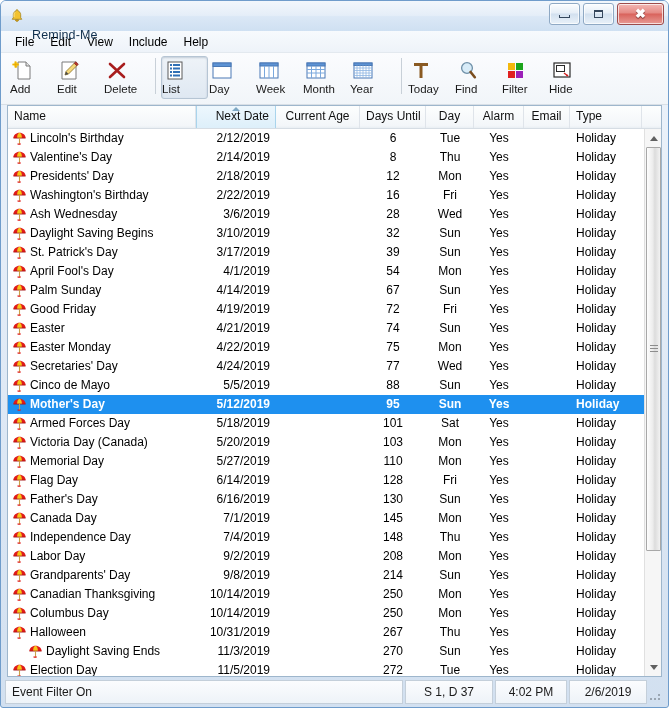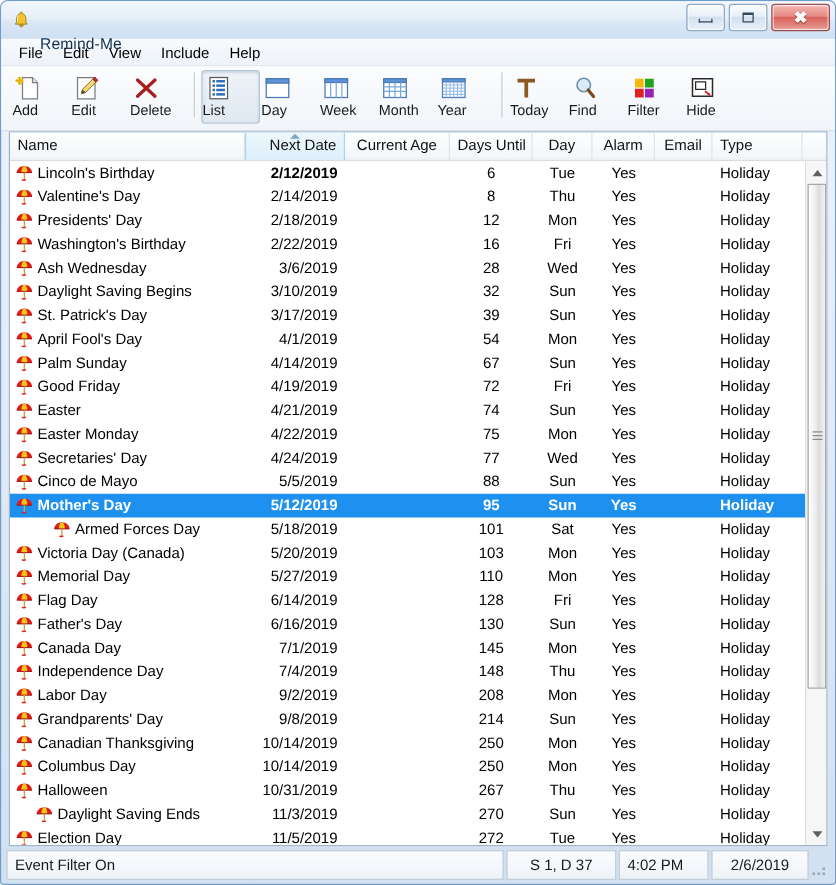--- a/index.html
+++ b/index.html
@@ -320,21 +320,21 @@
     background: linear-gradient(180deg,#fbfcfe 0%, #eef3f8 100%);
     box-sizing: border-box;
     line-height: 22px;
     padding: 0 6px;
     margin-right: 2px;
     overflow: hidden;
     white-space: nowrap;
   }
   .sb-panel.grow { flex: 1 1 auto; }
   .sb-panel.w-counts { flex: 0 0 88px; text-align: center; }
-  .sb-panel.w-time { flex: 0 0 72px; }
+  .sb-panel.w-time { flex: 0 0 72px; text-align: center; }
   .sb-panel.w-date { flex: 0 0 78px; text-align: center; }
   #grip {
     flex: 0 0 16px;
     position: relative;
   }
   #grip i {
     position: absolute;
     width: 2px; height: 2px;
     background: #9aa6b2;
   }
@@ -552,21 +552,21 @@
             <div class="cell name " style="width: 188px; flex: 0 0 188px;">
               <span class="umb"><svg width="15" height="15" viewBox="0 0 15 15">
                   <path d="M1.4 7.1C1.4 4.1 4.1 1.8 7.5 1.8s6.1 2.3 6.1 5.3z" fill="#e01b1b"></path>
                   <path d="M5.1 7.1C5.1 4.1 6.1 1.8 7.5 1.8s2.4 2.3 2.4 5.3z" fill="#f5c518"></path>
                   <path d="M1.4 7.1h12.2" stroke="#a31111" stroke-width="0.8"></path>
                   <path d="M7.5 6.9v6.4" stroke="#c9a04a" stroke-width="1.1"></path>
                   <path d="M5.6 12.6c.7.9 2.3.9 3 0" stroke="#e01b1b" stroke-width="1.1" fill="none"></path>
                 </svg></span>
               <span>Lincoln's Birthday</span>
             </div>
-            <div class="cell ralign" style="width: 80px; flex: 0 0 80px; font-weight: bold;">2/12/2019</div>
+            <div class="cell ralign" style="width: 80px; flex: 0 0 80px;">2/12/2019</div>
             <div class="cell calign" style="width: 84px; flex: 0 0 84px;"></div>
             <div class="cell calign" style="width: 66px; flex: 0 0 66px;">6</div>
             <div class="cell calign" style="width: 48px; flex: 0 0 48px;">Tue</div>
             <div class="cell calign" style="width: 50px; flex: 0 0 50px;">Yes</div>
             <div class="cell calign" style="width: 46px; flex: 0 0 46px;"></div>
             <div class="cell " style="width: 72px; flex: 0 0 72px;">Holiday</div>
           </div>
           <div class="row">
             <div class="cell name " style="width: 188px; flex: 0 0 188px;">
               <span class="umb"><svg width="15" height="15" viewBox="0 0 15 15">
@@ -827,21 +827,21 @@
             </div>
             <div class="cell ralign" style="width: 80px; flex: 0 0 80px;">5/12/2019</div>
             <div class="cell calign" style="width: 84px; flex: 0 0 84px;"></div>
             <div class="cell calign" style="width: 66px; flex: 0 0 66px;">95</div>
             <div class="cell calign" style="width: 48px; flex: 0 0 48px;">Sun</div>
             <div class="cell calign" style="width: 50px; flex: 0 0 50px;">Yes</div>
             <div class="cell calign" style="width: 46px; flex: 0 0 46px;"></div>
             <div class="cell " style="width: 72px; flex: 0 0 72px;">Holiday</div>
           </div>
           <div class="row">
-            <div class="cell name " style="width: 188px; flex: 0 0 188px; justify-content: center;">
+            <div class="cell name " style="width: 188px; flex: 0 0 188px;">
               <span class="umb"><svg width="15" height="15" viewBox="0 0 15 15">
                   <path d="M1.4 7.1C1.4 4.1 4.1 1.8 7.5 1.8s6.1 2.3 6.1 5.3z" fill="#e01b1b"></path>
                   <path d="M5.1 7.1C5.1 4.1 6.1 1.8 7.5 1.8s2.4 2.3 2.4 5.3z" fill="#f5c518"></path>
                   <path d="M1.4 7.1h12.2" stroke="#a31111" stroke-width="0.8"></path>
                   <path d="M7.5 6.9v6.4" stroke="#c9a04a" stroke-width="1.1"></path>
                   <path d="M5.6 12.6c.7.9 2.3.9 3 0" stroke="#e01b1b" stroke-width="1.1" fill="none"></path>
                 </svg></span>
               <span>Armed Forces Day</span>
             </div>
             <div class="cell ralign" style="width: 80px; flex: 0 0 80px;">5/18/2019</div>

